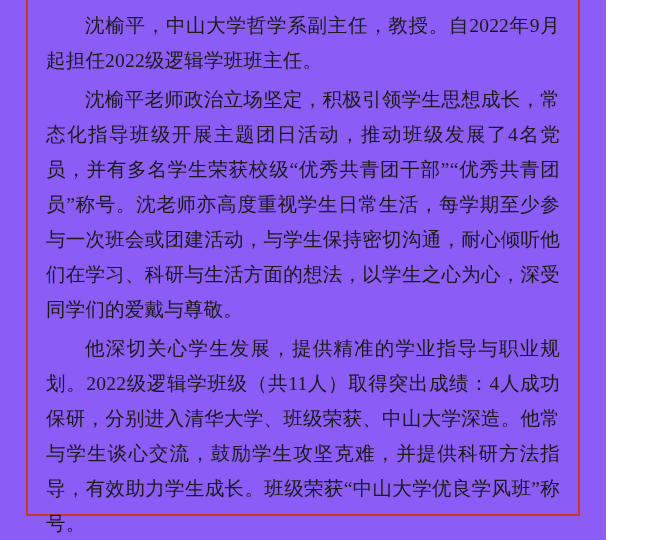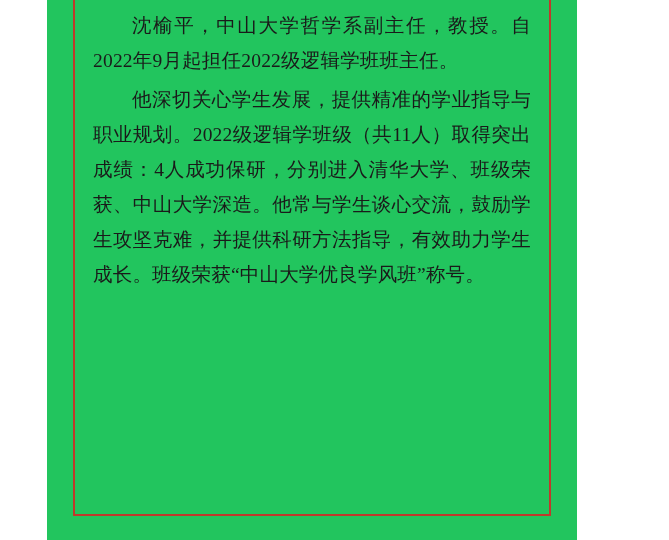--- a/index.html
+++ b/index.html
@@ -7,26 +7,25 @@
     padding: 0;
     background: #ffffff;
   }
   body {
     width: 669px;
     height: 540px;
     font-family: "Liberation Sans", sans-serif;
   }
   .page {
     position: relative;
-    width: 530px;
+    width: 606px;
     height: 540px;
     box-sizing: border-box;
-    background: #22c55e;
+    background: #8b5cf6;
     overflow: hidden;
-    margin-left: 47px;
   }
   
   .frame-left {
     position: absolute;
     left: 26px;
     top: 0;
     width: 2px;
     height: 516px;
     background: #c0392b;
   }
@@ -67,15 +66,16 @@
 </head>
 <body>
 
 <div class="page">
   <div class="frame-left"></div>
   <div class="frame-right"></div>
   <div class="frame-bottom"></div>
 
   <div class="content">
     <p class="para">沈榆平，中山大学哲学系副主任，教授。自2022年9月起担任2022级逻辑学班班主任。</p>
+    <p class="para">沈榆平老师政治立场坚定，积极引领学生思想成长，常态化指导班级开展主题团日活动，推动班级发展了4名党员，并有多名学生荣获校级“优秀共青团干部”“优秀共青团员”称号。沈老师亦高度重视学生日常生活，每学期至少参与一次班会或团建活动，与学生保持密切沟通，耐心倾听他们在学习、科研与生活方面的想法，以学生之心为心，深受同学们的爱戴与尊敬。</p>
     <p class="para">他深切关心学生发展，提供精准的学业指导与职业规划。2022级逻辑学班级（共11人）取得突出成绩：4人成功保研，分别进入清华大学、班级荣获、中山大学深造。他常与学生谈心交流，鼓励学生攻坚克难，并提供科研方法指导，有效助力学生成长。班级荣获“中山大学优良学风班”称号。</p>
   </div>
 </div>
 
 </body></html>

